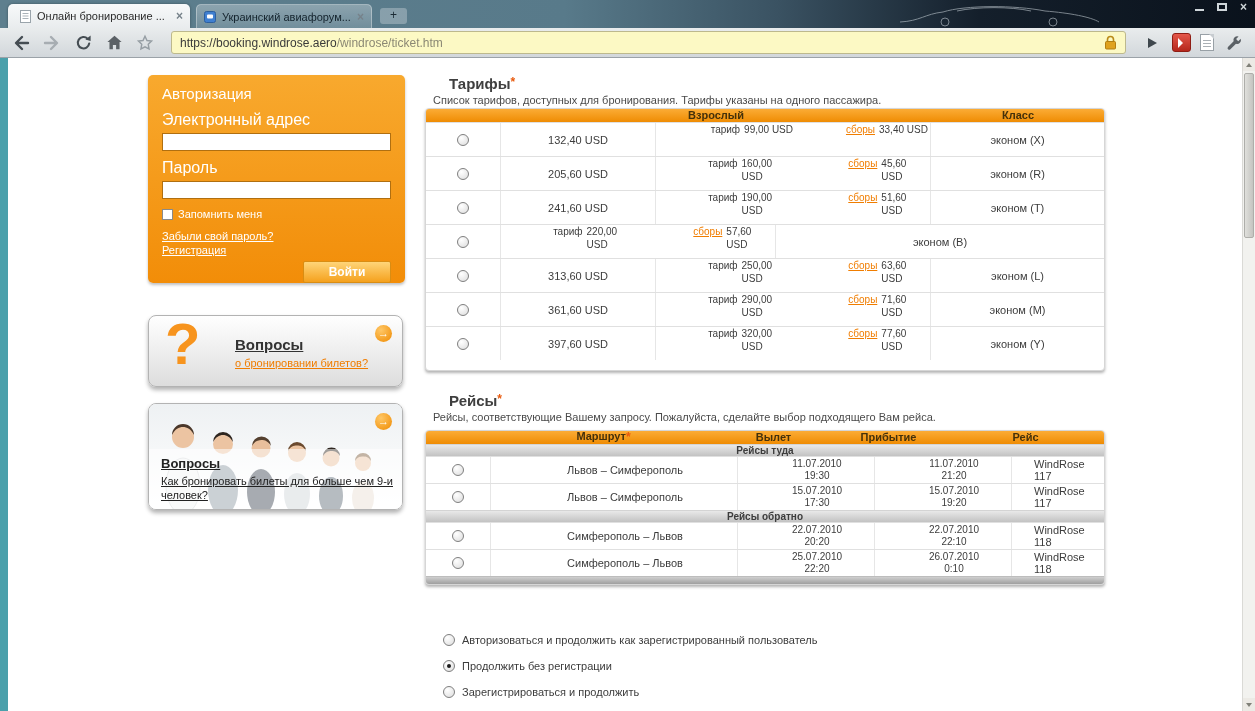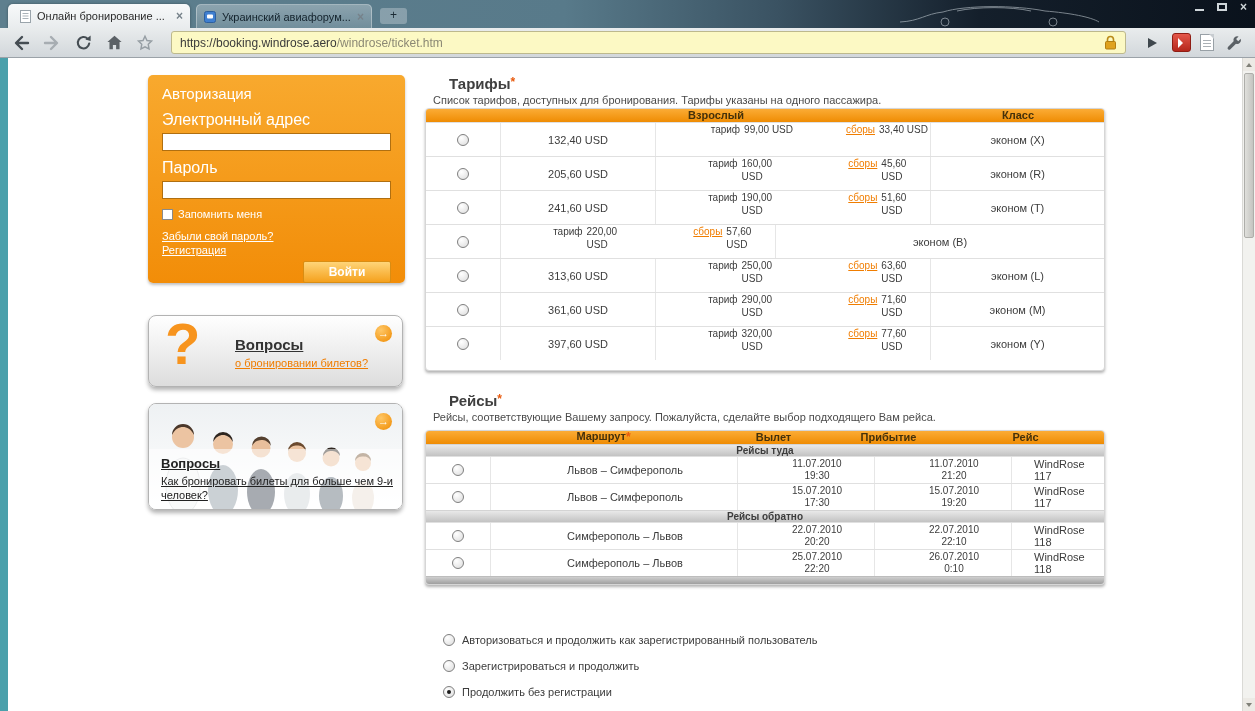--- a/index.html
+++ b/index.html
@@ -529,24 +529,24 @@
 
         <div class="f-foot"></div>
       </div>
 
       <div class="opts">
         <div class="opt-row">
           <span class="radio"></span>
           <span class="opt-label">Авторизоваться и продолжить как зарегистрированный пользователь</span>
         </div>
         <div class="opt-row">
+          <span class="radio checked"></span>
+          <span class="opt-label">Продолжить без регистрации</span>
+        </div>
+        <div class="opt-row">
           <span class="radio"></span>
           <span class="opt-label">Зарегистрироваться и продолжить</span>
         </div>
-        <div class="opt-row">
-          <span class="radio checked"></span>
-          <span class="opt-label">Продолжить без регистрации</span>
-        </div>
       </div>
 
     </div>
   </div>
 </div>
 
 </body></html>

